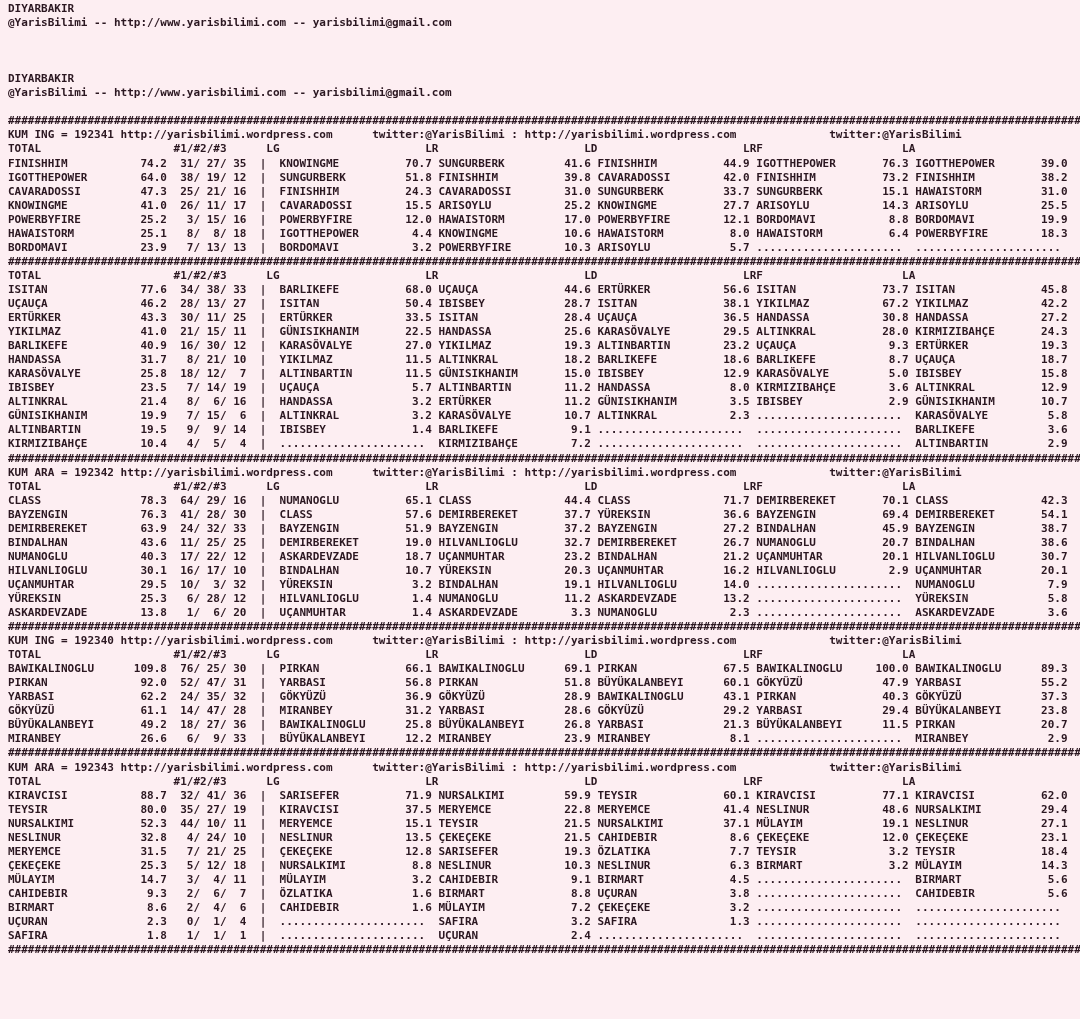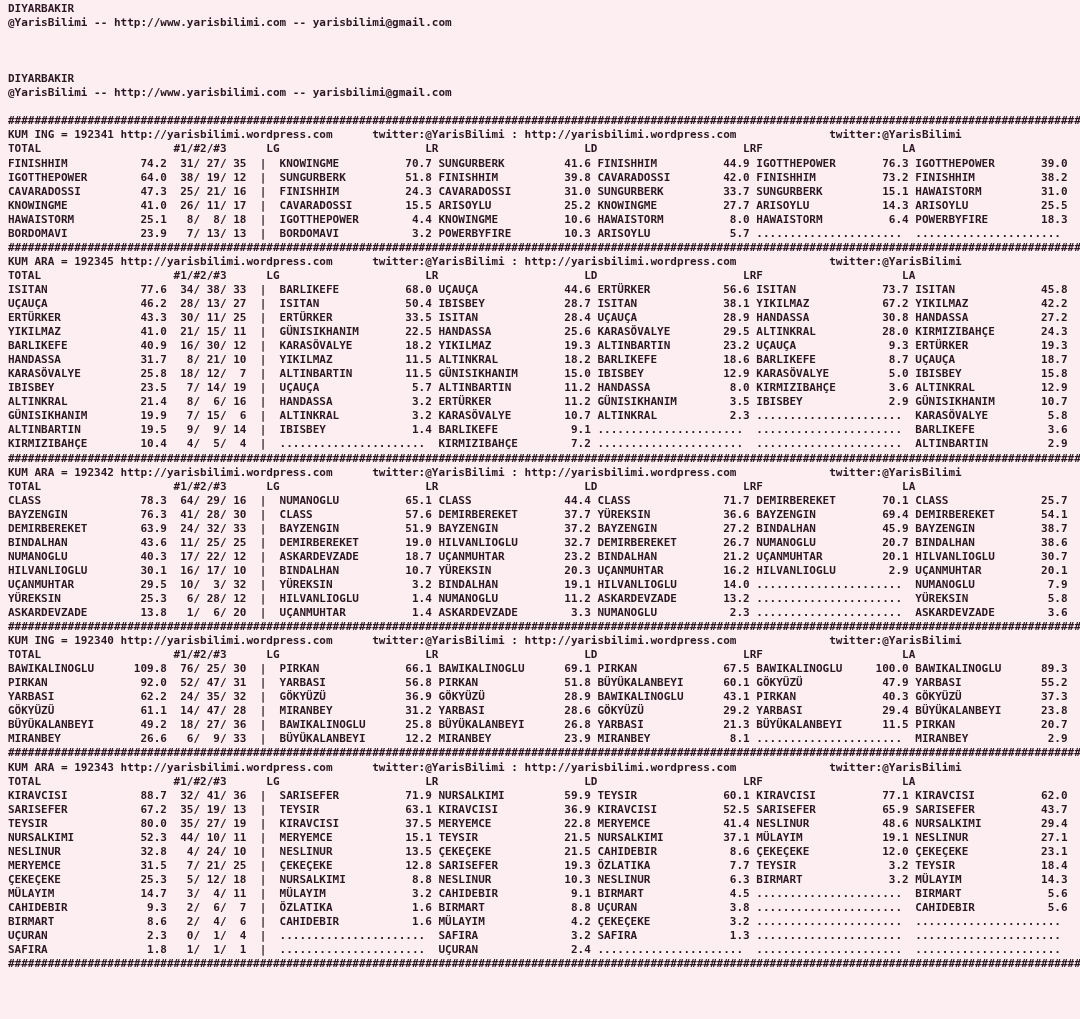--- a/index.html
+++ b/index.html
@@ -25,41 +25,41 @@
   <div class="line">@YarisBilimi -- http://www.yarisbilimi.com -- yarisbilimi@gmail.com</div>
   <div class="line"></div>
   <div>
       <div class="line">##################################################################################################################################################################</div>
       <div class="line">KUM ING = 192341 http://yarisbilimi.wordpress.com      twitter:@YarisBilimi : http://yarisbilimi.wordpress.com              twitter:@YarisBilimi</div>
       <div class="line">TOTAL                    #1/#2/#3      LG                      LR                      LD                      LRF                     LA</div>
       <div class="line">FINISHHIM           74.2  31/ 27/ 35  |  KNOWINGME          70.7 SUNGURBERK         41.6 FINISHHIM          44.9 IGOTTHEPOWER       76.3 IGOTTHEPOWER       39.0</div>
       <div class="line">IGOTTHEPOWER        64.0  38/ 19/ 12  |  SUNGURBERK         51.8 FINISHHIM          39.8 CAVARADOSSI        42.0 FINISHHIM          73.2 FINISHHIM          38.2</div>
       <div class="line">CAVARADOSSI         47.3  25/ 21/ 16  |  FINISHHIM          24.3 CAVARADOSSI        31.0 SUNGURBERK         33.7 SUNGURBERK         15.1 HAWAISTORM         31.0</div>
       <div class="line">KNOWINGME           41.0  26/ 11/ 17  |  CAVARADOSSI        15.5 ARISOYLU           25.2 KNOWINGME          27.7 ARISOYLU           14.3 ARISOYLU           25.5</div>
+      <div class="line">POWERBYFIRE         25.2   3/ 15/ 16  |  POWERBYFIRE        12.0 HAWAISTORM         17.0 POWERBYFIRE        12.1 BORDOMAVI           8.8 BORDOMAVI          19.9</div>
       <div class="line">HAWAISTORM          25.1   8/  8/ 18  |  IGOTTHEPOWER        4.4 KNOWINGME          10.6 HAWAISTORM          8.0 HAWAISTORM          6.4 POWERBYFIRE        18.3</div>
       <div class="line">BORDOMAVI           23.9   7/ 13/ 13  |  BORDOMAVI           3.2 POWERBYFIRE        10.3 ARISOYLU            5.7 ......................  ...................... </div>
       <div class="line">##################################################################################################################################################################</div>
-      <div class="line">KUM ARA = 192345 http://yarisbilimi.wordpress.com      twitter:@YarisBilimi : http://yarisbilimi.wordpress.com              twitter:@YarisBilimi</div>
       <div class="line">TOTAL                    #1/#2/#3      LG                      LR                      LD                      LRF                     LA</div>
       <div class="line">ISITAN              77.6  34/ 38/ 33  |  BARLIKEFE          68.0 UÇAUÇA             44.6 ERTÜRKER           56.6 ISITAN             73.7 ISITAN             45.8</div>
       <div class="line">UÇAUÇA              46.2  28/ 13/ 27  |  ISITAN             50.4 IBISBEY            28.7 ISITAN             38.1 YIKILMAZ           67.2 YIKILMAZ           42.2</div>
-      <div class="line">ERTÜRKER            43.3  30/ 11/ 25  |  ERTÜRKER           33.5 ISITAN             28.4 UÇAUÇA             28.9 HANDASSA           30.8 HANDASSA           27.2</div>
+      <div class="line">ERTÜRKER            43.3  30/ 11/ 25  |  ERTÜRKER           33.5 ISITAN             28.4 UÇAUÇA             36.5 HANDASSA           30.8 HANDASSA           27.2</div>
       <div class="line">YIKILMAZ            41.0  21/ 15/ 11  |  GÜNISIKHANIM       22.5 HANDASSA           25.6 KARASÖVALYE        29.5 ALTINKRAL          28.0 KIRMIZIBAHÇE       24.3</div>
-      <div class="line">BARLIKEFE           40.9  16/ 30/ 12  |  KARASÖVALYE        18.2 YIKILMAZ           19.3 ALTINBARTIN        23.2 UÇAUÇA              9.3 ERTÜRKER           19.3</div>
+      <div class="line">BARLIKEFE           40.9  16/ 30/ 12  |  KARASÖVALYE        27.0 YIKILMAZ           19.3 ALTINBARTIN        23.2 UÇAUÇA              9.3 ERTÜRKER           19.3</div>
       <div class="line">HANDASSA            31.7   8/ 21/ 10  |  YIKILMAZ           11.5 ALTINKRAL          18.2 BARLIKEFE          18.6 BARLIKEFE           8.7 UÇAUÇA             18.7</div>
       <div class="line">KARASÖVALYE         25.8  18/ 12/  7  |  ALTINBARTIN        11.5 GÜNISIKHANIM       15.0 IBISBEY            12.9 KARASÖVALYE         5.0 IBISBEY            15.8</div>
       <div class="line">IBISBEY             23.5   7/ 14/ 19  |  UÇAUÇA              5.7 ALTINBARTIN        11.2 HANDASSA            8.0 KIRMIZIBAHÇE        3.6 ALTINKRAL          12.9</div>
       <div class="line">ALTINKRAL           21.4   8/  6/ 16  |  HANDASSA            3.2 ERTÜRKER           11.2 GÜNISIKHANIM        3.5 IBISBEY             2.9 GÜNISIKHANIM       10.7</div>
       <div class="line">GÜNISIKHANIM        19.9   7/ 15/  6  |  ALTINKRAL           3.2 KARASÖVALYE        10.7 ALTINKRAL           2.3 ......................  KARASÖVALYE         5.8</div>
       <div class="line">ALTINBARTIN         19.5   9/  9/ 14  |  IBISBEY             1.4 BARLIKEFE           9.1 ......................  ......................  BARLIKEFE           3.6</div>
       <div class="line">KIRMIZIBAHÇE        10.4   4/  5/  4  |  ......................  KIRMIZIBAHÇE        7.2 ......................  ......................  ALTINBARTIN         2.9</div>
       <div class="line">##################################################################################################################################################################</div>
       <div class="line">KUM ARA = 192342 http://yarisbilimi.wordpress.com      twitter:@YarisBilimi : http://yarisbilimi.wordpress.com              twitter:@YarisBilimi</div>
       <div class="line">TOTAL                    #1/#2/#3      LG                      LR                      LD                      LRF                     LA</div>
-      <div class="line">CLASS               78.3  64/ 29/ 16  |  NUMANOGLU          65.1 CLASS              44.4 CLASS              71.7 DEMIRBEREKET       70.1 CLASS              25.7</div>
+      <div class="line">CLASS               78.3  64/ 29/ 16  |  NUMANOGLU          65.1 CLASS              44.4 CLASS              71.7 DEMIRBEREKET       70.1 CLASS              42.3</div>
       <div class="line">BAYZENGIN           76.3  41/ 28/ 30  |  CLASS              57.6 DEMIRBEREKET       37.7 YÜREKSIN           36.6 BAYZENGIN          69.4 DEMIRBEREKET       54.1</div>
       <div class="line">DEMIRBEREKET        63.9  24/ 32/ 33  |  BAYZENGIN          51.9 BAYZENGIN          37.2 BAYZENGIN          27.2 BINDALHAN          45.9 BAYZENGIN          38.7</div>
       <div class="line">BINDALHAN           43.6  11/ 25/ 25  |  DEMIRBEREKET       19.0 HILVANLIOGLU       32.7 DEMIRBEREKET       26.7 NUMANOGLU          20.7 BINDALHAN          38.6</div>
       <div class="line">NUMANOGLU           40.3  17/ 22/ 12  |  ASKARDEVZADE       18.7 UÇANMUHTAR         23.2 BINDALHAN          21.2 UÇANMUHTAR         20.1 HILVANLIOGLU       30.7</div>
       <div class="line">HILVANLIOGLU        30.1  16/ 17/ 10  |  BINDALHAN          10.7 YÜREKSIN           20.3 UÇANMUHTAR         16.2 HILVANLIOGLU        2.9 UÇANMUHTAR         20.1</div>
       <div class="line">UÇANMUHTAR          29.5  10/  3/ 32  |  YÜREKSIN            3.2 BINDALHAN          19.1 HILVANLIOGLU       14.0 ......................  NUMANOGLU           7.9</div>
       <div class="line">YÜREKSIN            25.3   6/ 28/ 12  |  HILVANLIOGLU        1.4 NUMANOGLU          11.2 ASKARDEVZADE       13.2 ......................  YÜREKSIN            5.8</div>
       <div class="line">ASKARDEVZADE        13.8   1/  6/ 20  |  UÇANMUHTAR          1.4 ASKARDEVZADE        3.3 NUMANOGLU           2.3 ......................  ASKARDEVZADE        3.6</div>
       <div class="line">##################################################################################################################################################################</div>
       <div class="line">KUM ING = 192340 http://yarisbilimi.wordpress.com      twitter:@YarisBilimi : http://yarisbilimi.wordpress.com              twitter:@YarisBilimi</div>
@@ -67,26 +67,25 @@
       <div class="line">BAWIKALINOGLU      109.8  76/ 25/ 30  |  PIRKAN             66.1 BAWIKALINOGLU      69.1 PIRKAN             67.5 BAWIKALINOGLU     100.0 BAWIKALINOGLU      89.3</div>
       <div class="line">PIRKAN              92.0  52/ 47/ 31  |  YARBASI            56.8 PIRKAN             51.8 BÜYÜKALANBEYI      60.1 GÖKYÜZÜ            47.9 YARBASI            55.2</div>
       <div class="line">YARBASI             62.2  24/ 35/ 32  |  GÖKYÜZÜ            36.9 GÖKYÜZÜ            28.9 BAWIKALINOGLU      43.1 PIRKAN             40.3 GÖKYÜZÜ            37.3</div>
       <div class="line">GÖKYÜZÜ             61.1  14/ 47/ 28  |  MIRANBEY           31.2 YARBASI            28.6 GÖKYÜZÜ            29.2 YARBASI            29.4 BÜYÜKALANBEYI      23.8</div>
       <div class="line">BÜYÜKALANBEYI       49.2  18/ 27/ 36  |  BAWIKALINOGLU      25.8 BÜYÜKALANBEYI      26.8 YARBASI            21.3 BÜYÜKALANBEYI      11.5 PIRKAN             20.7</div>
       <div class="line">MIRANBEY            26.6   6/  9/ 33  |  BÜYÜKALANBEYI      12.2 MIRANBEY           23.9 MIRANBEY            8.1 ......................  MIRANBEY            2.9</div>
       <div class="line">##################################################################################################################################################################</div>
       <div class="line">KUM ARA = 192343 http://yarisbilimi.wordpress.com      twitter:@YarisBilimi : http://yarisbilimi.wordpress.com              twitter:@YarisBilimi</div>
       <div class="line">TOTAL                    #1/#2/#3      LG                      LR                      LD                      LRF                     LA</div>
       <div class="line">KIRAVCISI           88.7  32/ 41/ 36  |  SARISEFER          71.9 NURSALKIMI         59.9 TEYSIR             60.1 KIRAVCISI          77.1 KIRAVCISI          62.0</div>
-      <div class="line">SARISEFER           67.2  35/ 19/ 13  |  TEYSIR             63.1 KIRAVCISI          36.9 KIRAVCISI          52.5 SARISEFER          65.9 SARISEFER          43.7</div>
       <div class="line">TEYSIR              80.0  35/ 27/ 19  |  KIRAVCISI          37.5 MERYEMCE           22.8 MERYEMCE           41.4 NESLINUR           48.6 NURSALKIMI         29.4</div>
       <div class="line">NURSALKIMI          52.3  44/ 10/ 11  |  MERYEMCE           15.1 TEYSIR             21.5 NURSALKIMI         37.1 MÜLAYIM            19.1 NESLINUR           27.1</div>
       <div class="line">NESLINUR            32.8   4/ 24/ 10  |  NESLINUR           13.5 ÇEKEÇEKE           21.5 CAHIDEBIR           8.6 ÇEKEÇEKE           12.0 ÇEKEÇEKE           23.1</div>
       <div class="line">MERYEMCE            31.5   7/ 21/ 25  |  ÇEKEÇEKE           12.8 SARISEFER          19.3 ÖZLATIKA            7.7 TEYSIR              3.2 TEYSIR             18.4</div>
       <div class="line">ÇEKEÇEKE            25.3   5/ 12/ 18  |  NURSALKIMI          8.8 NESLINUR           10.3 NESLINUR            6.3 BIRMART             3.2 MÜLAYIM            14.3</div>
       <div class="line">MÜLAYIM             14.7   3/  4/ 11  |  MÜLAYIM             3.2 CAHIDEBIR           9.1 BIRMART             4.5 ......................  BIRMART             5.6</div>
       <div class="line">CAHIDEBIR            9.3   2/  6/  7  |  ÖZLATIKA            1.6 BIRMART             8.8 UÇURAN              3.8 ......................  CAHIDEBIR           5.6</div>
-      <div class="line">BIRMART              8.6   2/  4/  6  |  CAHIDEBIR           1.6 MÜLAYIM             4.2 ÇEKEÇEKE            3.2 ......................  ...................... </div>
+      <div class="line">BIRMART              8.6   2/  4/  6  |  CAHIDEBIR           1.6 MÜLAYIM             7.2 ÇEKEÇEKE            3.2 ......................  ...................... </div>
       <div class="line">UÇURAN               2.3   0/  1/  4  |  ......................  SAFIRA              3.2 SAFIRA              1.3 ......................  ...................... </div>
       <div class="line">SAFIRA               1.8   1/  1/  1  |  ......................  UÇURAN              2.4 ......................  ......................  ...................... </div>
       <div class="line">##################################################################################################################################################################</div>
     </div>
 </div>
 
 </body></html>

